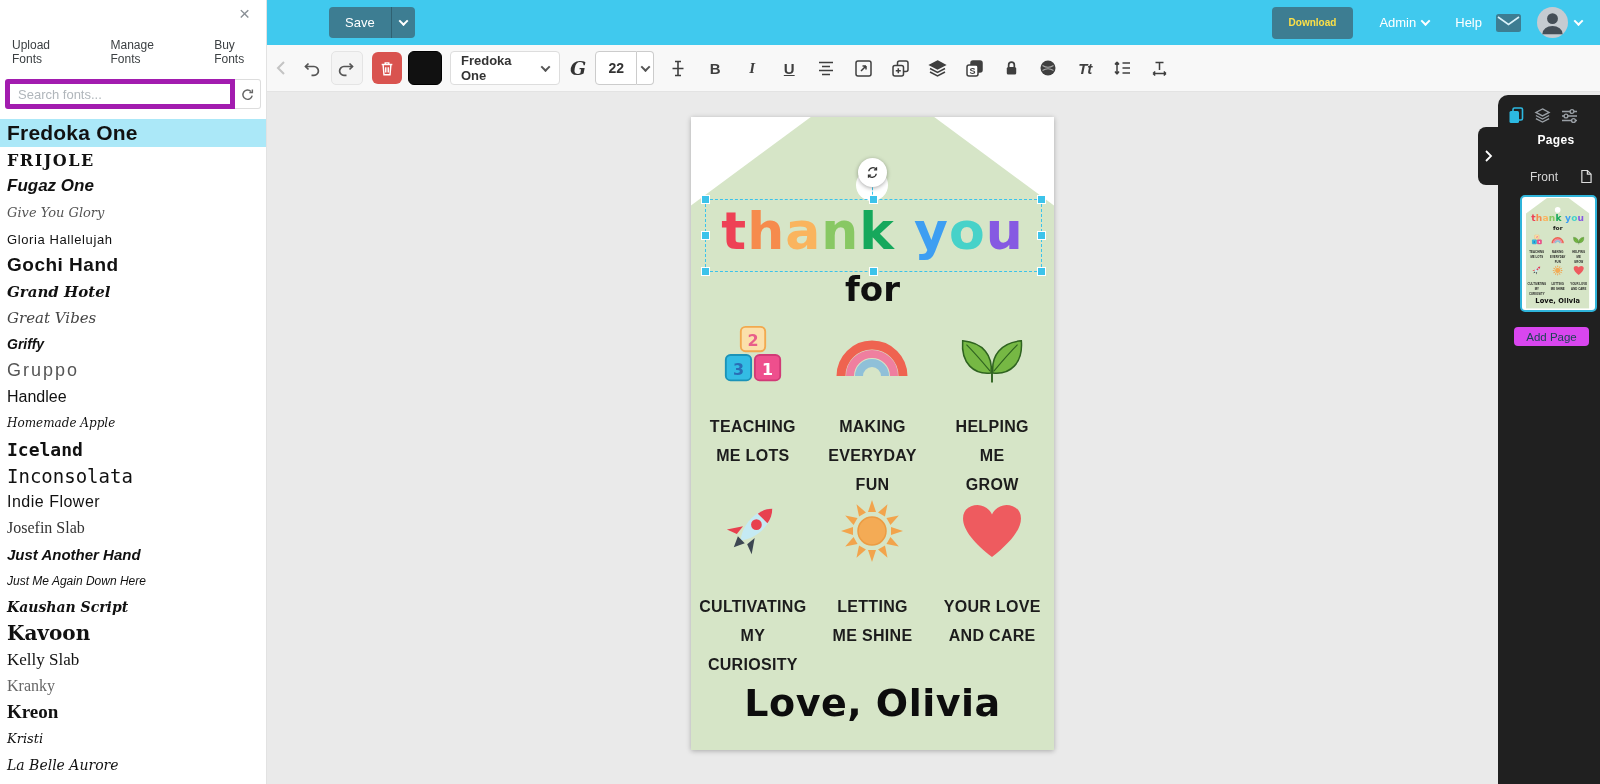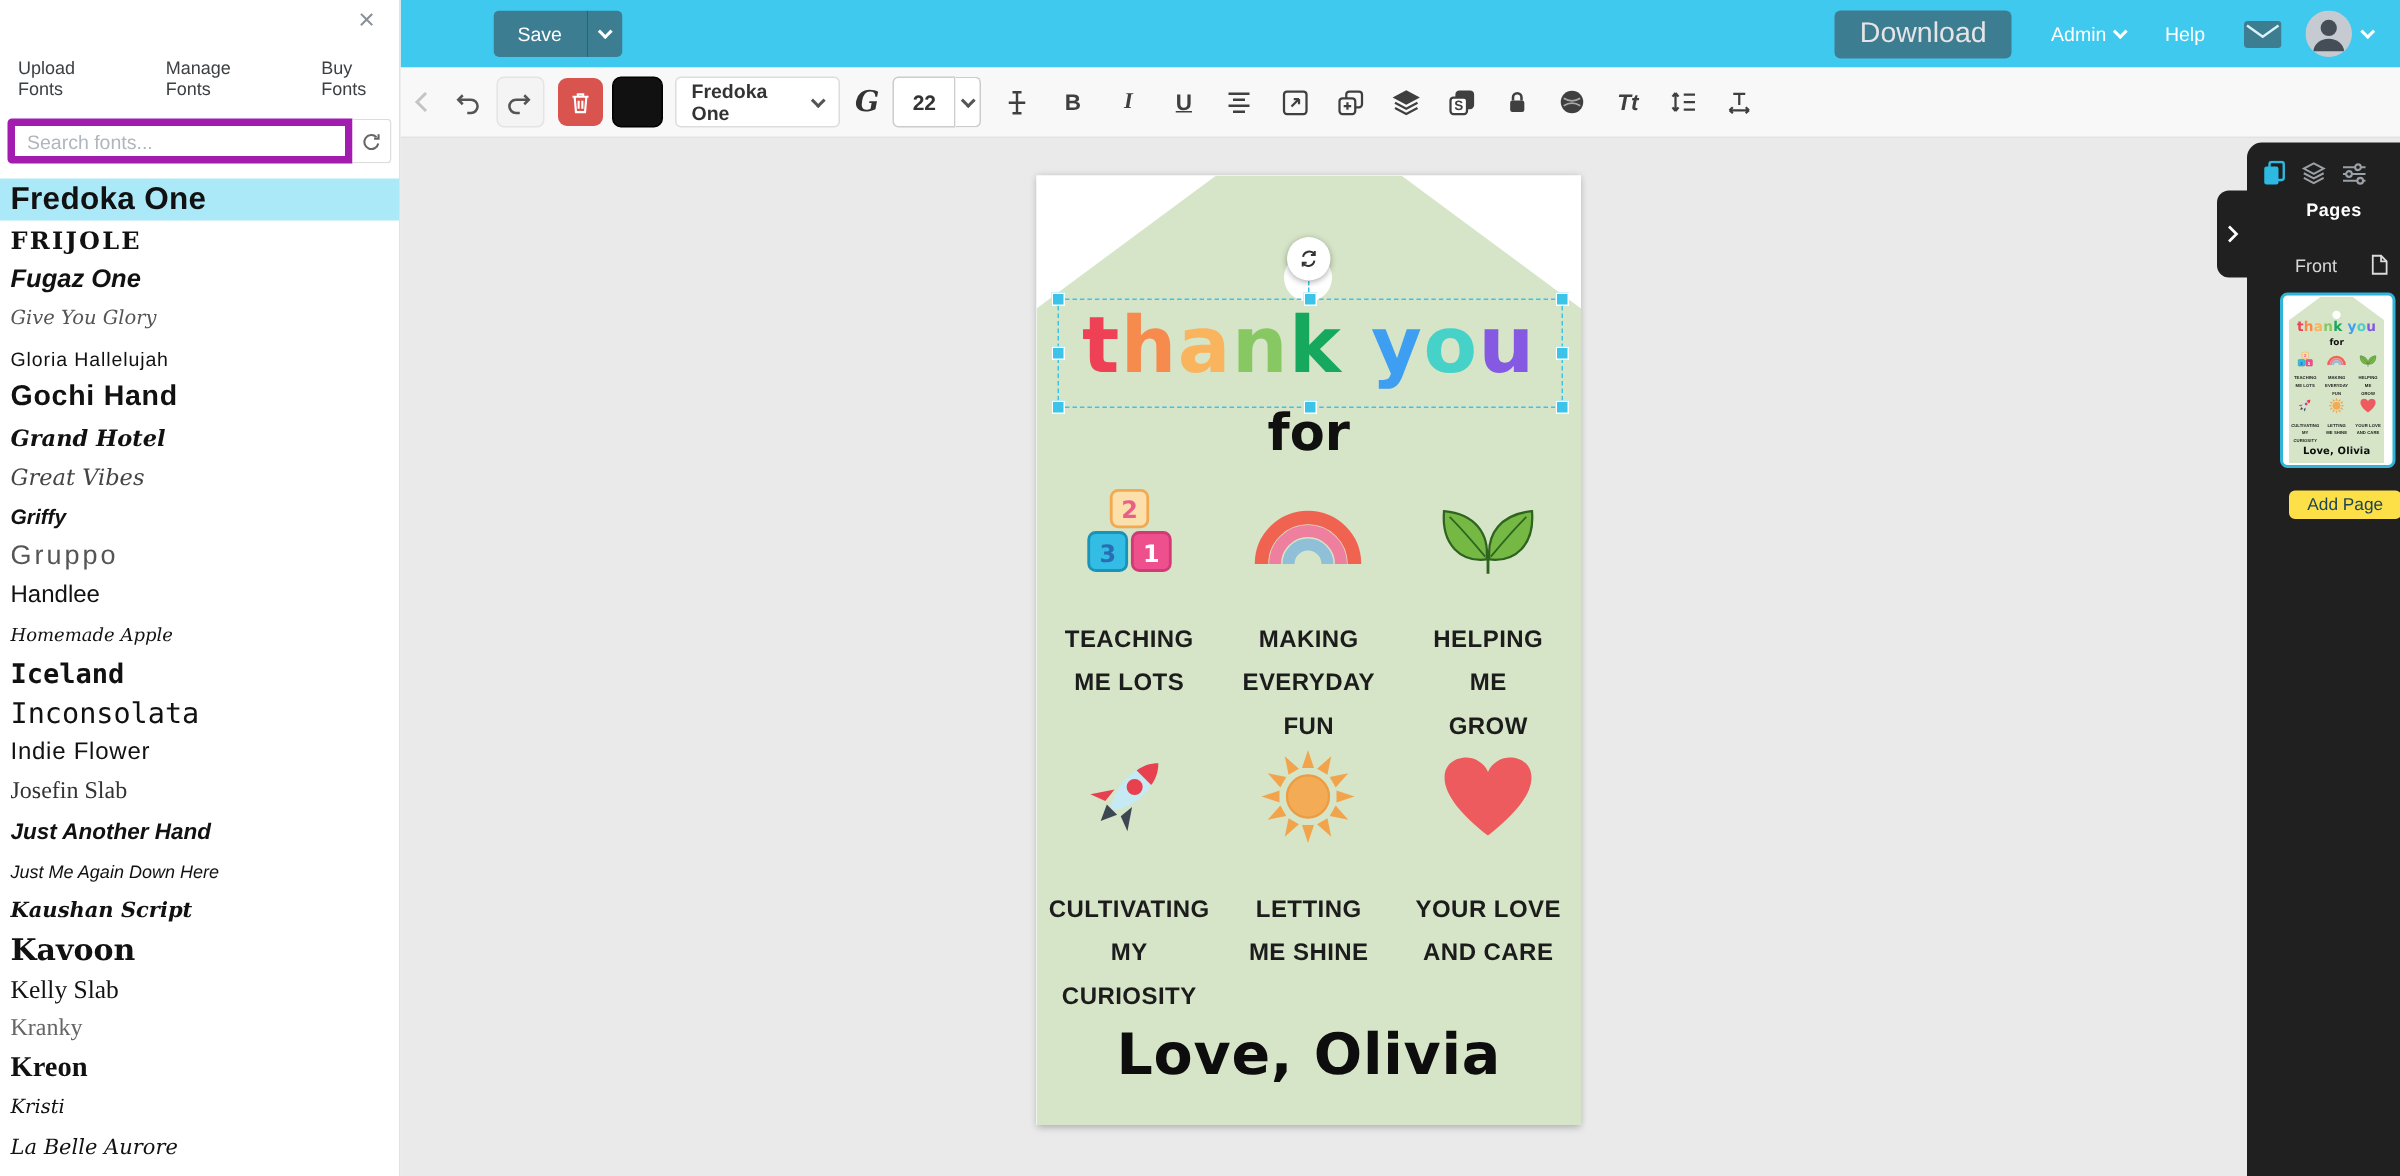--- a/index.html
+++ b/index.html
@@ -42,28 +42,28 @@
   .f19{font-weight:800;font-size:20px;font-family:"DejaVu Serif",serif}
   .f20{font-family:"Liberation Serif",serif;font-size:17px}
   .f21{font-family:"Liberation Serif",serif;font-size:16px;color:#666}
   .f22{font-family:"Liberation Serif",serif;font-weight:700;font-size:19px}
   .f23{font-style:italic;font-size:13px;font-family:"DejaVu Serif",serif}
   .f24{font-style:italic;font-size:14px;font-family:"DejaVu Serif",serif}
 
   
   .topbar { position:absolute; left:267px; top:0; width:1333px; height:45px; background:#40c9ee;
     display:flex; align-items:center;padding-left:38px; }
-  .btn-teal { background:#3d7d92; color:#e5e5e5; border:none; border-radius:4px; font-size:19px; cursor:pointer; }
+  .btn-teal { background:#3d7d92; color:#fde047; border:none; border-radius:4px; font-size:10px; cursor:pointer;font-weight:bold; }
   .save-split { display:flex; margin-left:24px; height:31px; border-radius:4px; overflow:hidden; }
   .save-main { background:#3d7d92; color:#fff; border:none; padding:0 16px; font-size:13px; cursor:pointer; }
   .save-chev { background:#3d7d92; border:none; border-left:1px solid rgba(0,0,0,.22); width:24px; display:flex; align-items:center; justify-content:center; cursor:pointer; }
   .top-right { margin-left:auto; display:flex; align-items:center; margin-right:18px; }
   .download-btn { height:32px; padding:0 17px; margin-right:26px; }
   .admin { display:flex; align-items:center; gap:6px; color:#fff; font-size:13px; cursor:pointer; margin-right:26px;text-align:center; }
-  .help { color:#fff; font-size:13px; cursor:pointer; margin-right:26px; }
+  .help { color:#fff; font-size:13px; cursor:pointer; margin-right:14px; }
   .mail { margin-right:16px; cursor:pointer; }
   .avatar-wrap { display:flex; align-items:center; gap:7px; cursor:pointer; }
   .chev { width:7px; height:7px; border-right:2px solid #fff; border-bottom:2px solid #fff; transform:rotate(45deg) translate(-1px,-1px); }
   .chev.dark { border-color:#555; }
 
   
   .toolbar { position:absolute; left:267px; top:45px; width:1333px; height:47px; background:#f8f8f8;
     border-bottom:1px solid #e3e3e3; display:flex; align-items:center; }
   .tb-back { margin-left:8px; }
   .tb-btn { background:none; border:none; display:flex; align-items:center; justify-content:center; cursor:pointer; }
@@ -125,21 +125,21 @@
     border-radius:8px 0 0 8px; z-index:7; display:flex; align-items:center; justify-content:center; cursor:pointer; }
   .pp-icons { display:flex; align-items:center; gap:10px; margin:12px 0 0 10px; }
   .pp-icons .icon { cursor:pointer; }
   .pp-title { text-align:center; padding-left:14px; color:#fff; font-size:12px; font-weight:700; margin-top:9px; letter-spacing:.3px; }
   .pp-pagerow { display:flex; align-items:center; margin:22px 8px 0 32px; }
   .pp-pagename { color:#d8d8d8; font-size:12px; flex:1; }
   .thumb { position:absolute; left:22px; top:100px; width:77px; height:117px; border:2px solid #2fb4da; border-radius:5px;
     background:#fff; overflow:hidden; cursor:pointer; }
   .thumb-scale { position:relative; width:73px; height:113px; padding-left:4px; }
   .thumb-scale .card-content { transform:scale(0.175); transform-origin:0 0; left:4px; top:1px; }
-  .add-page { position:absolute; left:28px; top:232px; width:75px; height:19px; background:#fde047; color:#1d4456;
+  .add-page { position:absolute; left:16px; top:232px; width:75px; height:19px; background:#d946ef; color:#1d4456;
     border:none; border-radius:4px; font-size:11.5px; cursor:pointer; }
 </style>
 </head>
 <body>
 
 <aside class="font-panel">
   <button class="fp-close">×</button>
   <nav class="fp-tabs">
     <span>Upload Fonts</span>
     <span>Manage Fonts</span>

